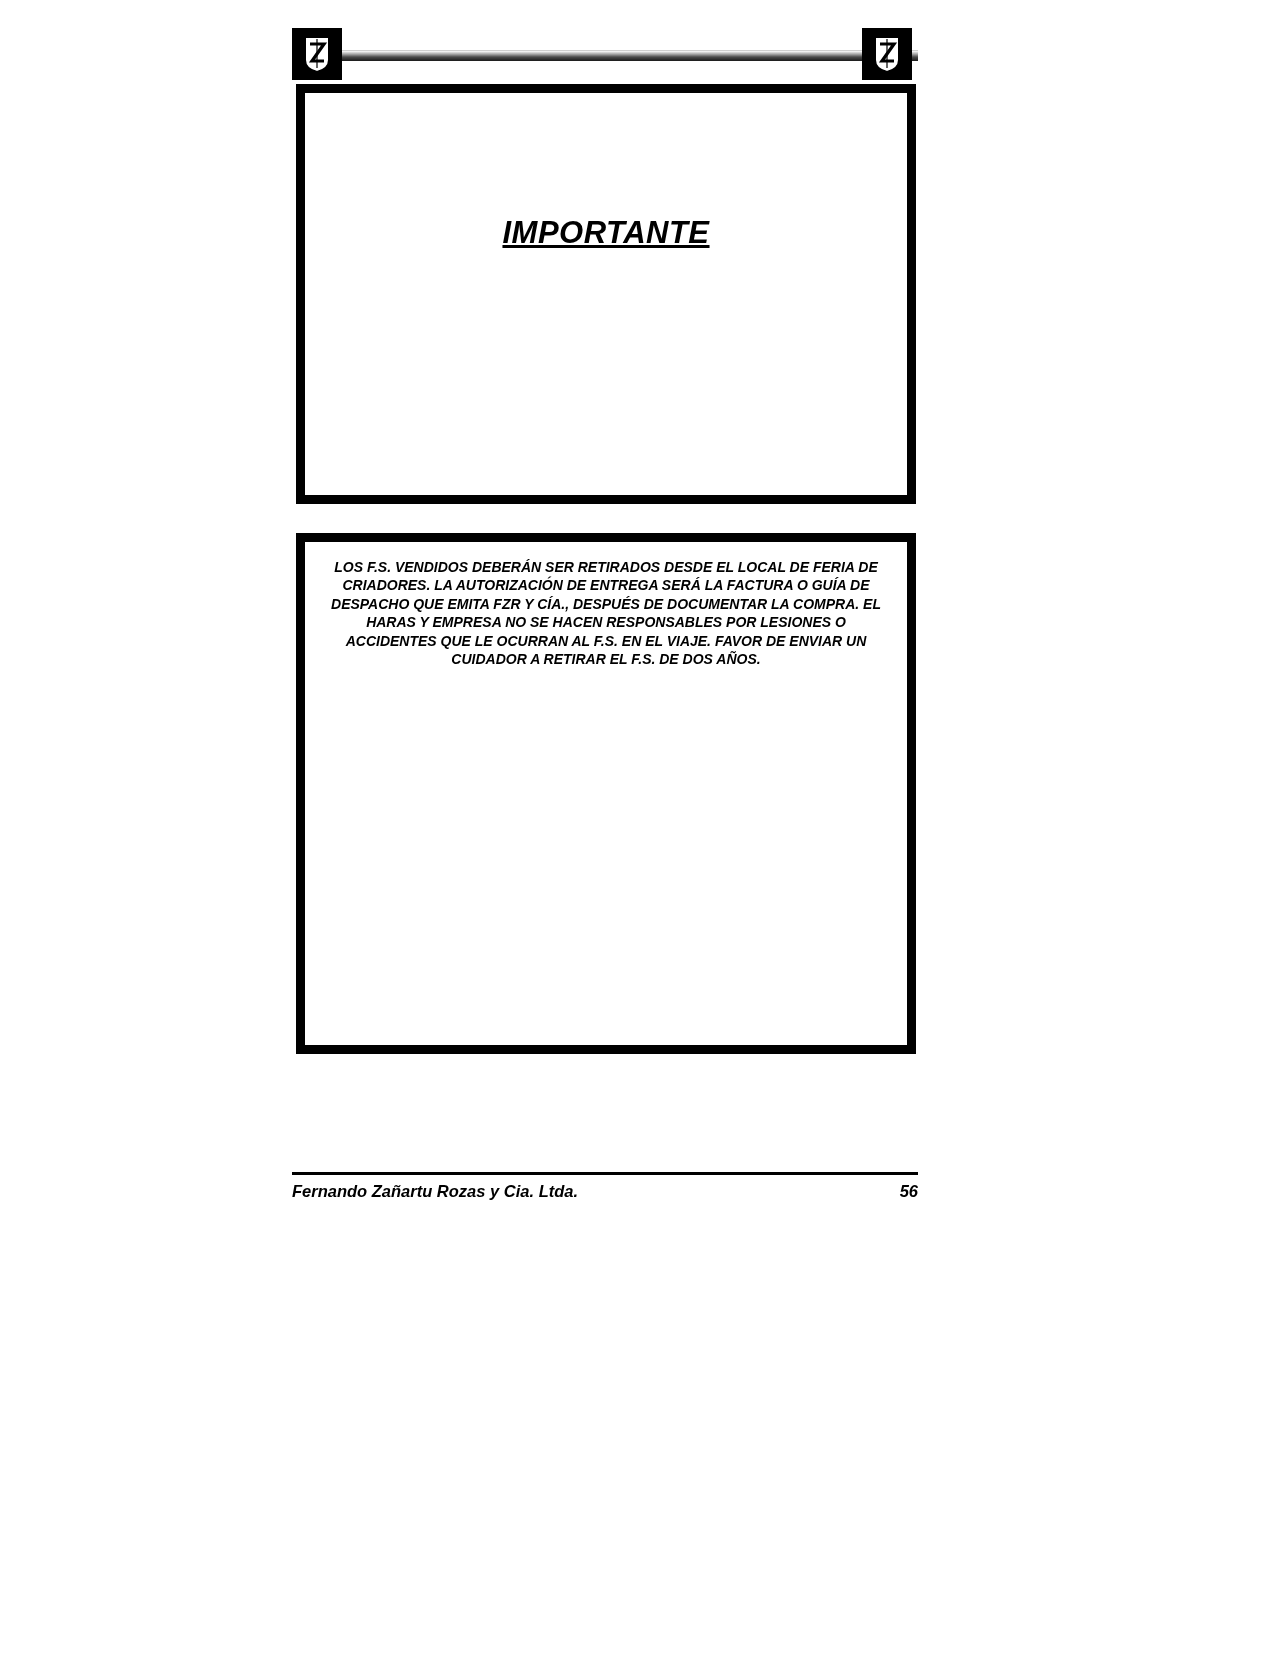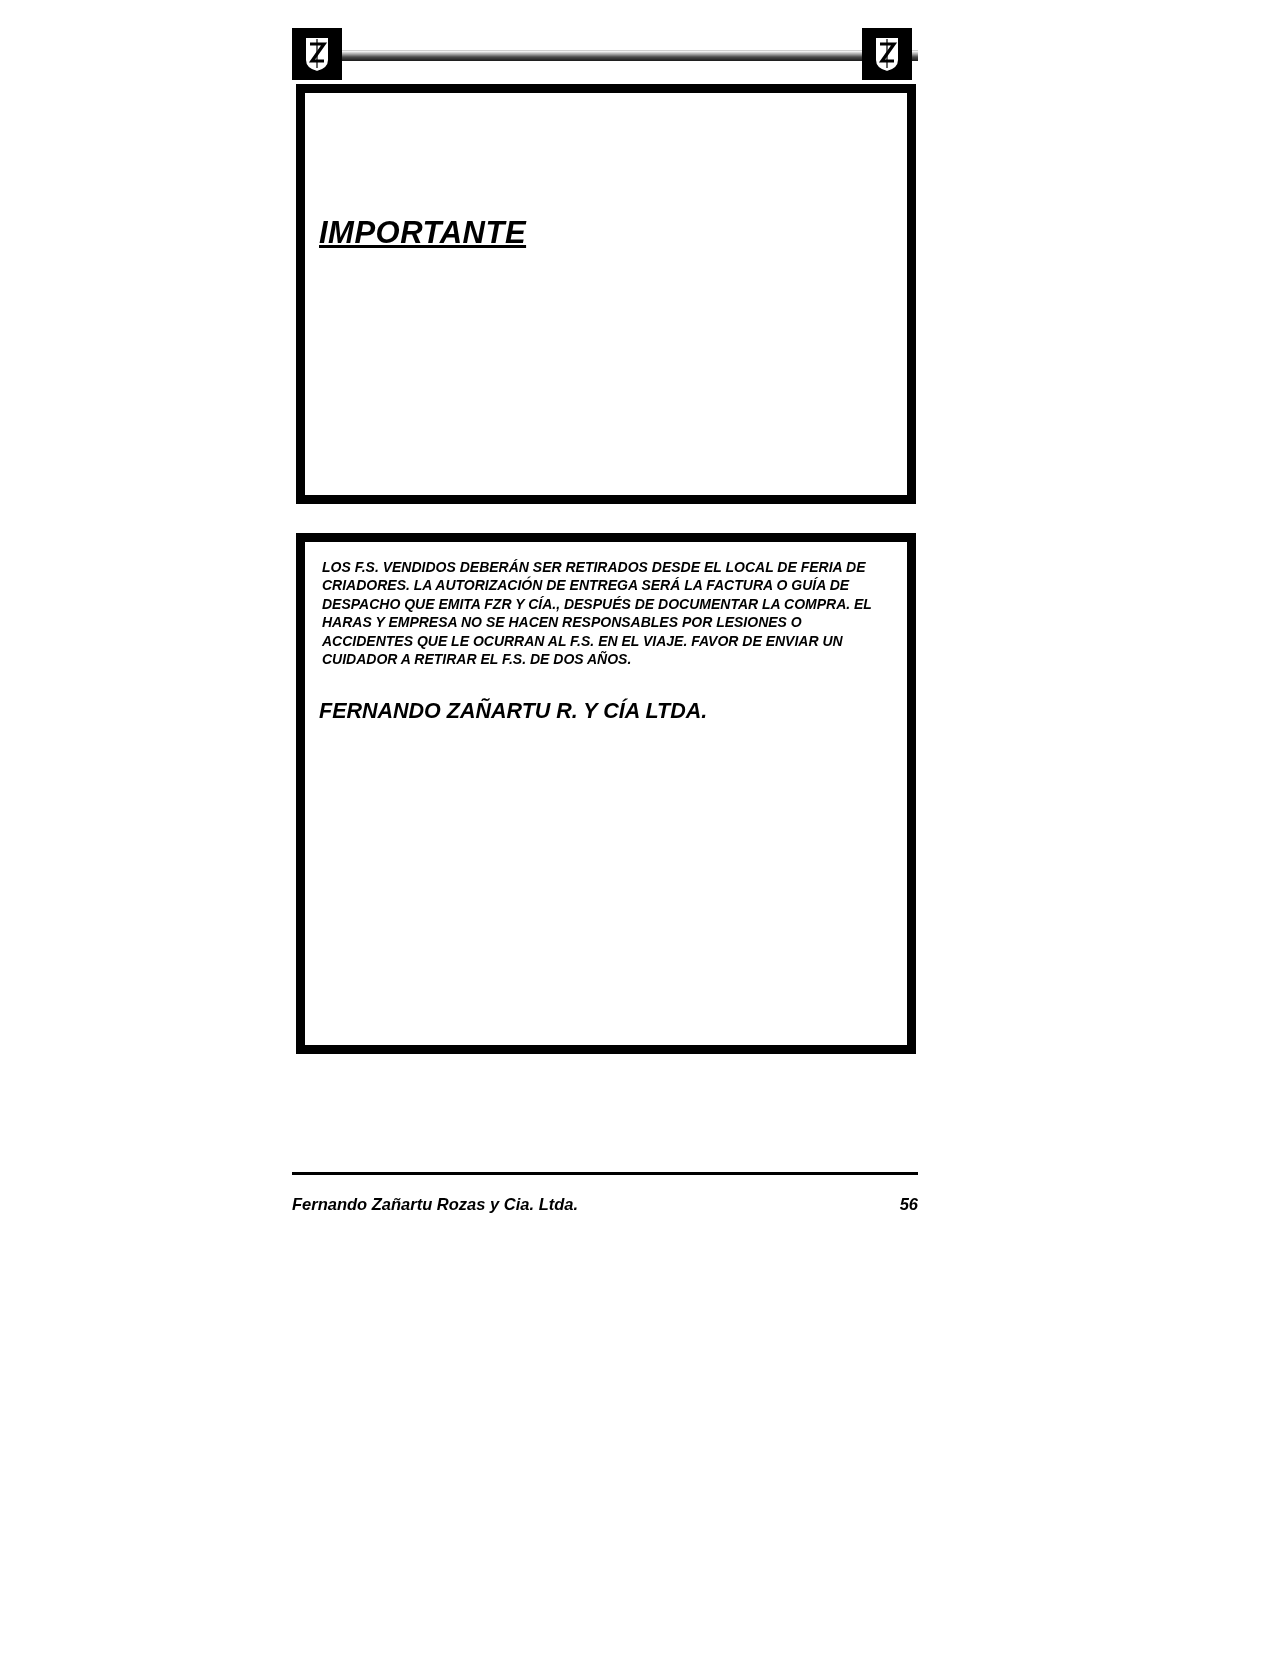--- a/index.html
+++ b/index.html
@@ -77,20 +77,21 @@
   }
   #box-retiro {
     left: 296px;
     top: 533px;
     width: 620px;
     height: 521px;
   }
 
   .box-inner {
     padding: 0 14px;
+    text-align: center;
   }
 
   .box-title {
     font-weight: bold;
     font-style: italic;
     text-decoration: underline;
     letter-spacing: 0.5px;
   }
   #title-importante {
     font-size: 31px;
@@ -139,21 +140,21 @@
   }
   .footer-rule {
     width: 100%;
     height: 3px;
     background: #000000;
   }
   .footer-row {
     display: flex;
     justify-content: space-between;
     align-items: baseline;
-    margin-top: 20px;
+    margin-top: 7px;
     font-weight: bold;
     font-style: italic;
     font-size: 16.5px;
   }
 </style>
 </head>
 <body>
 
 <div class="page">
 
@@ -183,21 +184,20 @@
 
   <div class="box" id="box-importante">
     <div class="box-inner">
       <div class="box-title" id="title-importante">IMPORTANTE</div>
     </div>
   </div>
 
   <div class="box" id="box-retiro">
     <div class="box-inner">
       <div class="body-text" id="body-retiro">LOS F.S. VENDIDOS DEBERÁN SER RETIRADOS DESDE EL LOCAL DE FERIA DE CRIADORES. LA AUTORIZACIÓN DE ENTREGA SERÁ LA FACTURA O GUÍA DE DESPACHO QUE EMITA FZR Y CÍA., DESPUÉS DE DOCUMENTAR LA COMPRA. EL HARAS Y EMPRESA NO SE HACEN RESPONSABLES POR LESIONES O ACCIDENTES QUE LE OCURRAN AL F.S. EN EL VIAJE. FAVOR DE ENVIAR UN CUIDADOR A RETIRAR EL F.S. DE DOS AÑOS.</div>
-      <div id="sign-retiro">FERNANDO ZAÑARTU R. Y CÍA LTDA.</div>
     </div>
   </div>
 
   <div class="footer">
     <div class="footer-rule"></div>
     <div class="footer-row">
       <span>Fernando Zañartu Rozas y Cia. Ltda.</span>
       <span>56</span>
     </div>
   </div>

